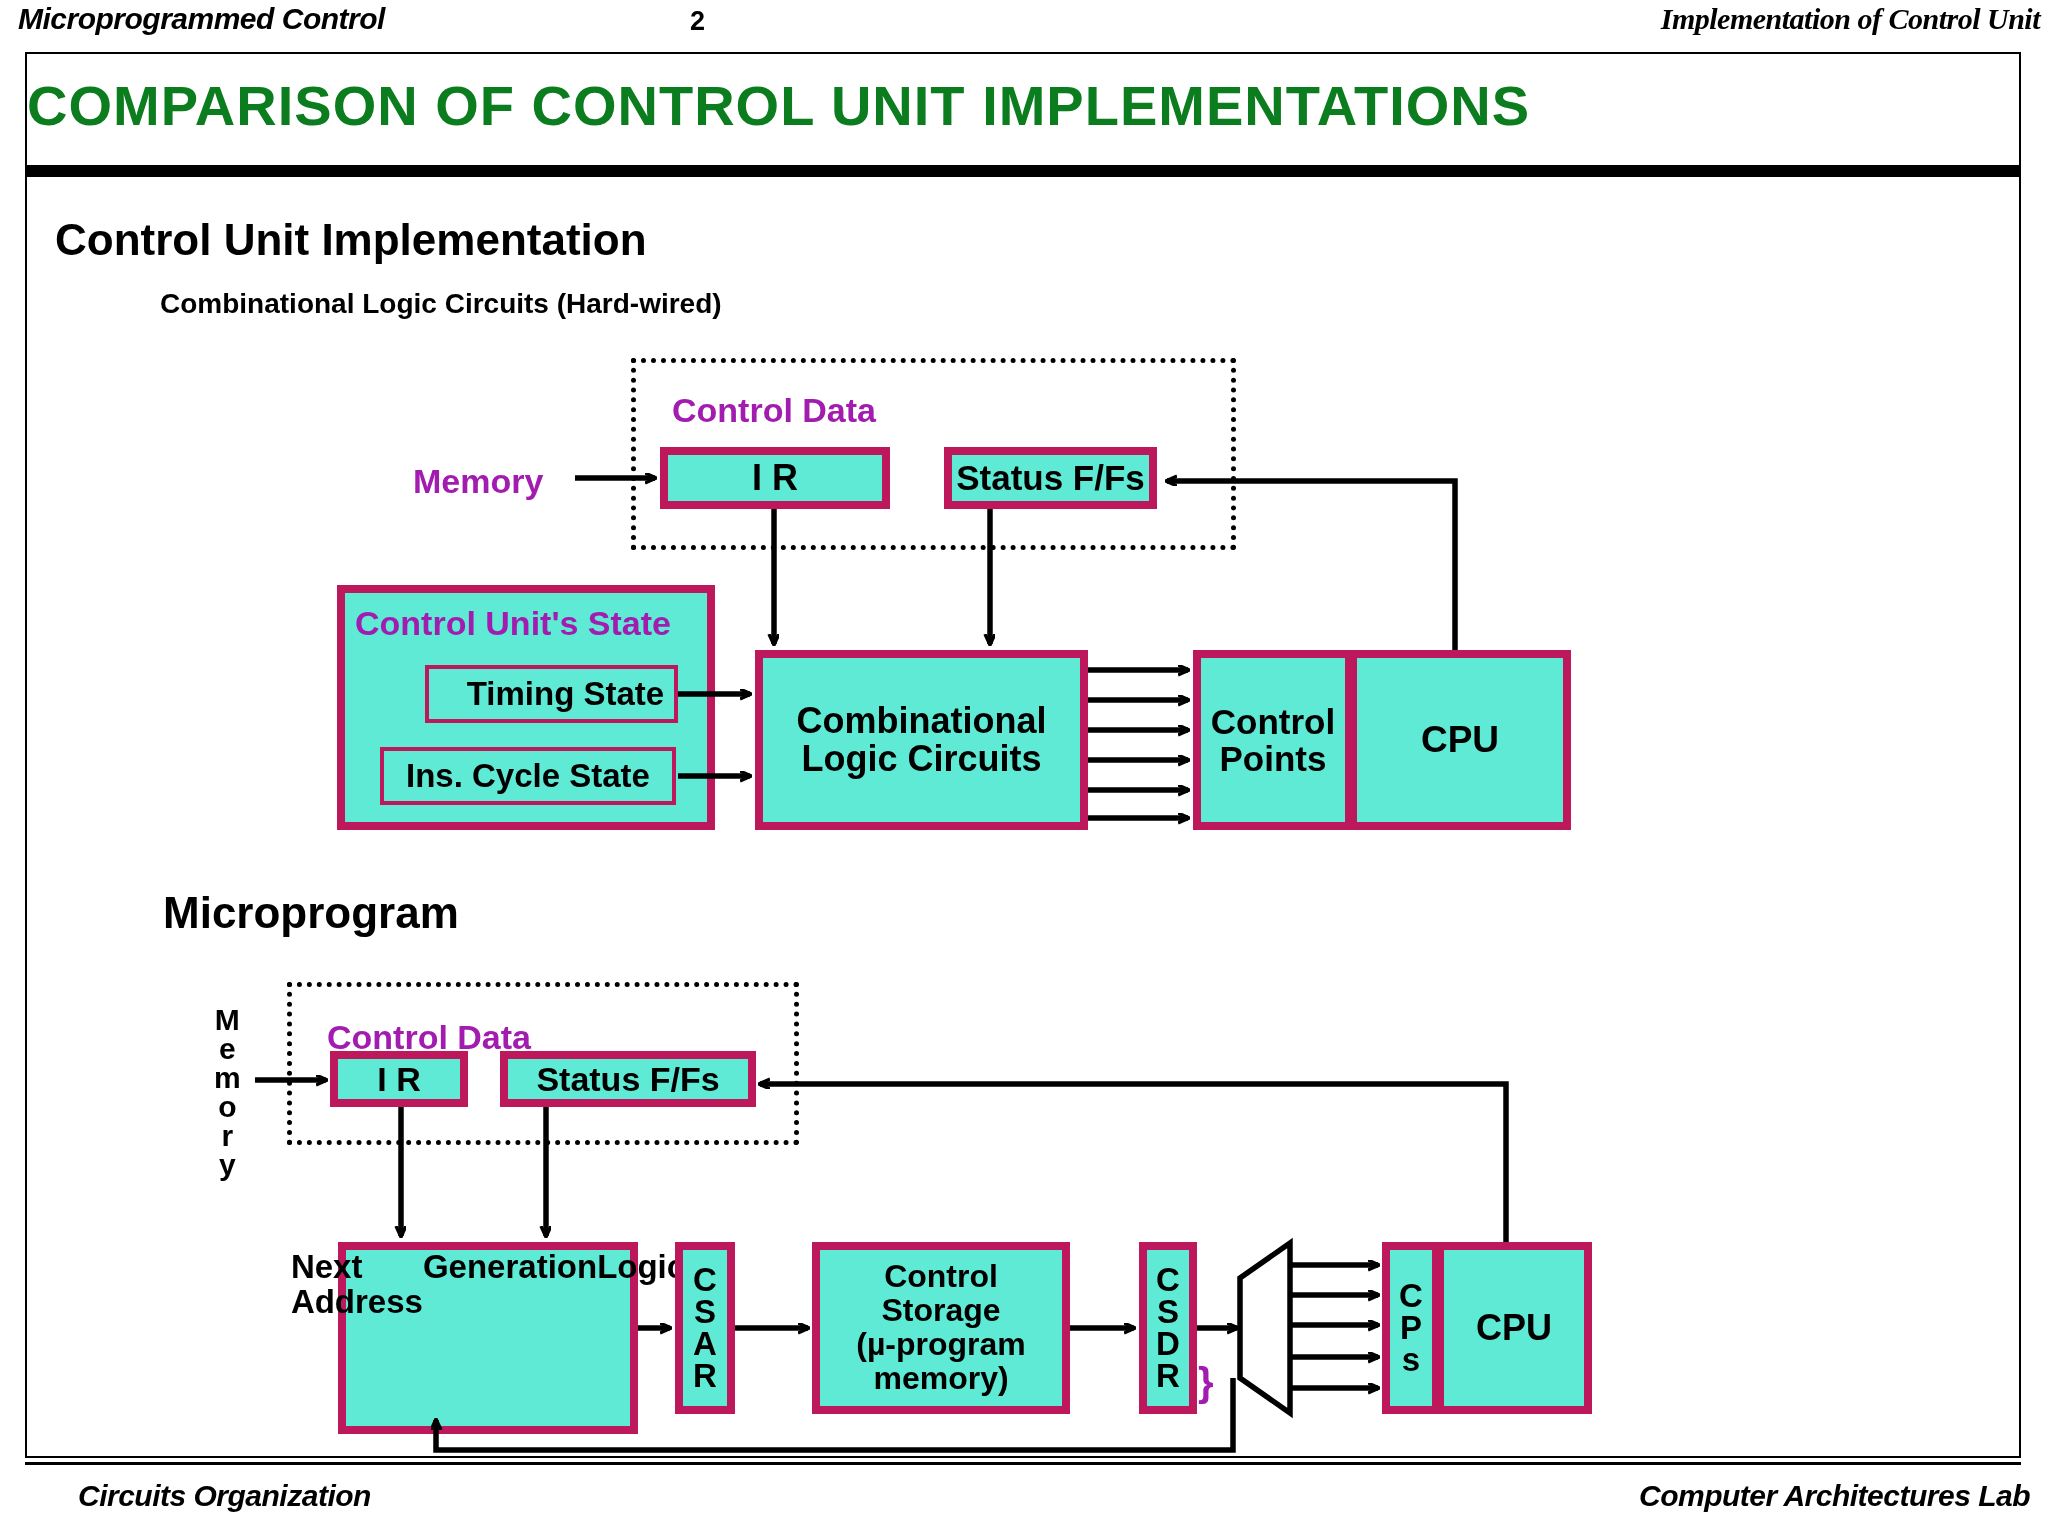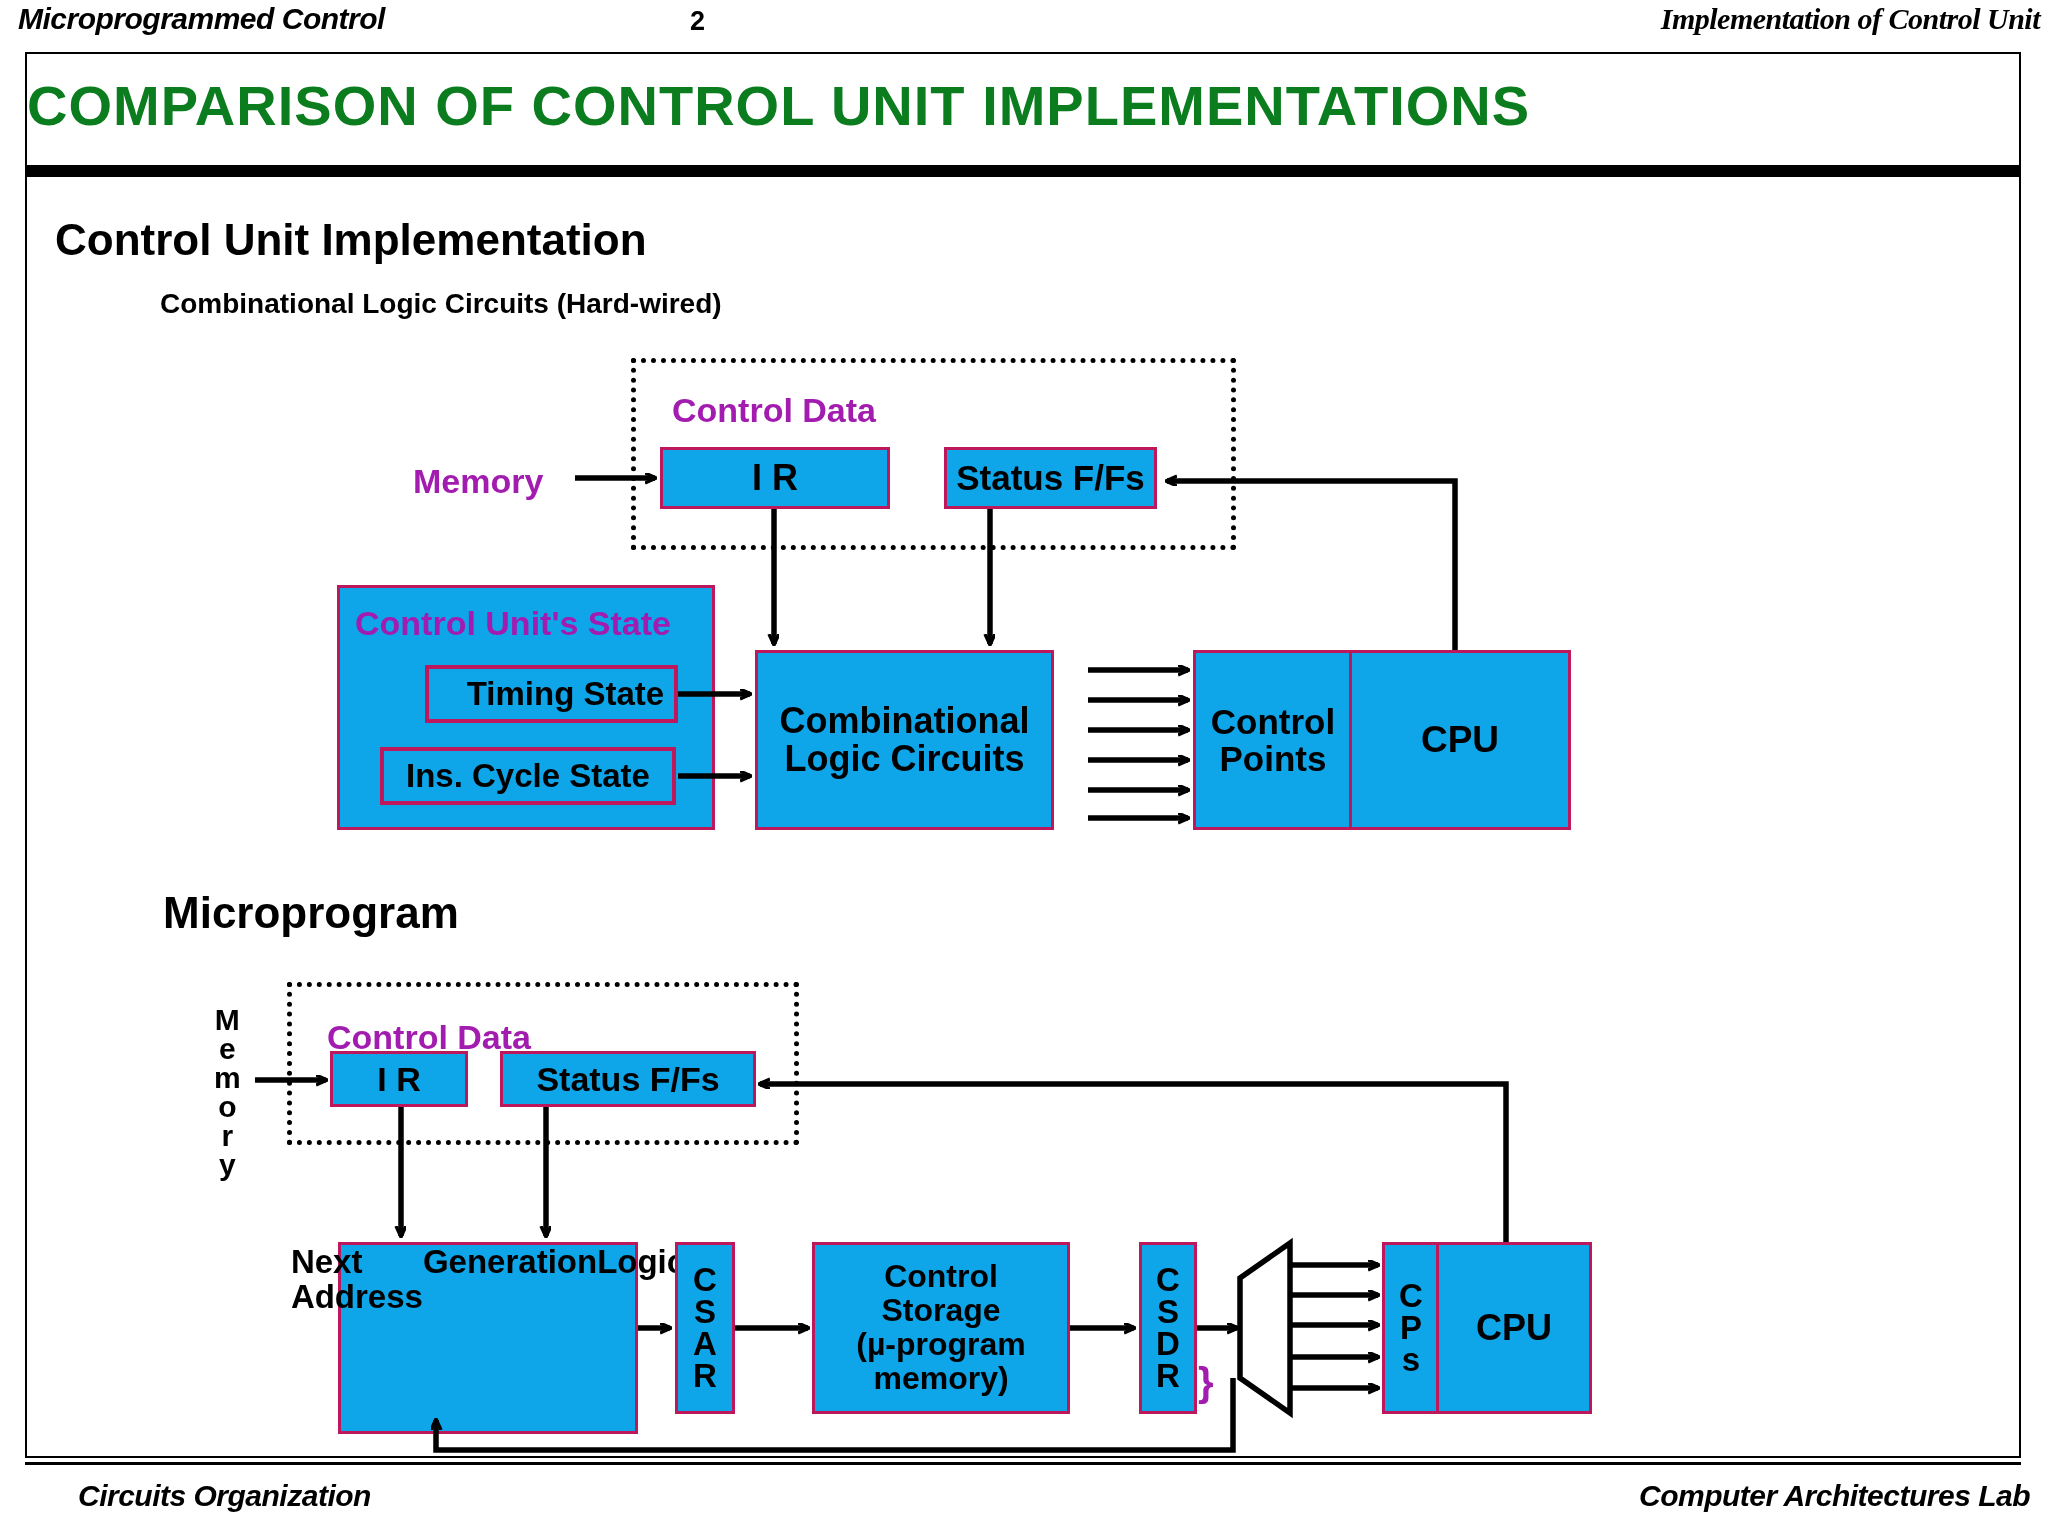--- a/index.html
+++ b/index.html
@@ -14,21 +14,21 @@
   #page-frame{position:absolute;left:25px;top:52px;width:1996px;height:1406px;
               border:2px solid #000;box-sizing:border-box;background:#fff;}
   #title-bar{position:absolute;left:27px;top:165px;width:1992px;height:12px;background:#000;}
   #slide-title{position:absolute;left:27px;top:73px;width:1992px;text-align:left;
                color:#0b7d1f;font-weight:bold;font-size:56px;letter-spacing:1px;
                white-space:nowrap;}
   
   .h1{position:absolute;font-weight:bold;font-size:44px;color:#000;white-space:nowrap;}
   .h2{position:absolute;font-weight:bold;font-size:28px;color:#000;white-space:nowrap;}
   
-  .box{position:absolute;box-sizing:border-box;border:3px solid #be185d;background:#0ea5e9;
+  .box{position:absolute;box-sizing:border-box;border:8px solid #be185d;background:#5eead4;
        display:flex;align-items:center;justify-content:center;text-align:center;
        font-weight:bold;color:#000;line-height:1.06;}
   .box.thin{border-width:4px;}
   .dotted{position:absolute;box-sizing:border-box;border:5px dotted #000;background:transparent;}
   .lbl{position:absolute;font-weight:bold;color:#a21caf;white-space:nowrap;}
   .vtext{position:absolute;font-weight:bold;color:#000;display:flex;
          flex-direction:column;align-items:center;line-height:0.97;}
   svg.ovl{position:absolute;left:0;top:0;width:2048px;height:1536px;overflow:visible;
           pointer-events:none;}
   .footerline{position:absolute;left:25px;top:1462px;width:1996px;height:3px;background:#000;}
@@ -55,21 +55,21 @@
 
 <div class="box" style="left:660px;top:447px;width:230px;height:62px;font-size:36px;">I R</div>
 
 <div class="box" style="left:944px;top:447px;width:213px;height:62px;font-size:35px;">Status F/Fs</div>
 
 <div class="box" style="left:337px;top:585px;width:378px;height:245px;"></div>
 <div class="lbl" style="left:355px;top:604px;font-size:34px;">Control Unit's State</div>
 <div class="box thin" style="left:425px;top:665px;width:253px;height:58px;font-size:33px;padding-left:28px;">Timing State</div>
 <div class="box thin" style="left:380px;top:747px;width:296px;height:58px;font-size:33px;">Ins. Cycle State</div>
 
-<div class="box" style="left:755px;top:650px;width:299px;height:180px;font-size:36px;
+<div class="box" style="left:755px;top:650px;width:333px;height:180px;font-size:36px;
      flex-direction:column;">
   <span>Combinational</span>
   <span>Logic Circuits</span>
 </div>
 
 <div class="box" style="left:1193px;top:650px;width:160px;height:180px;font-size:35px;
      flex-direction:column;">
   <span>Control</span>
   <span>Points</span>
 </div>

